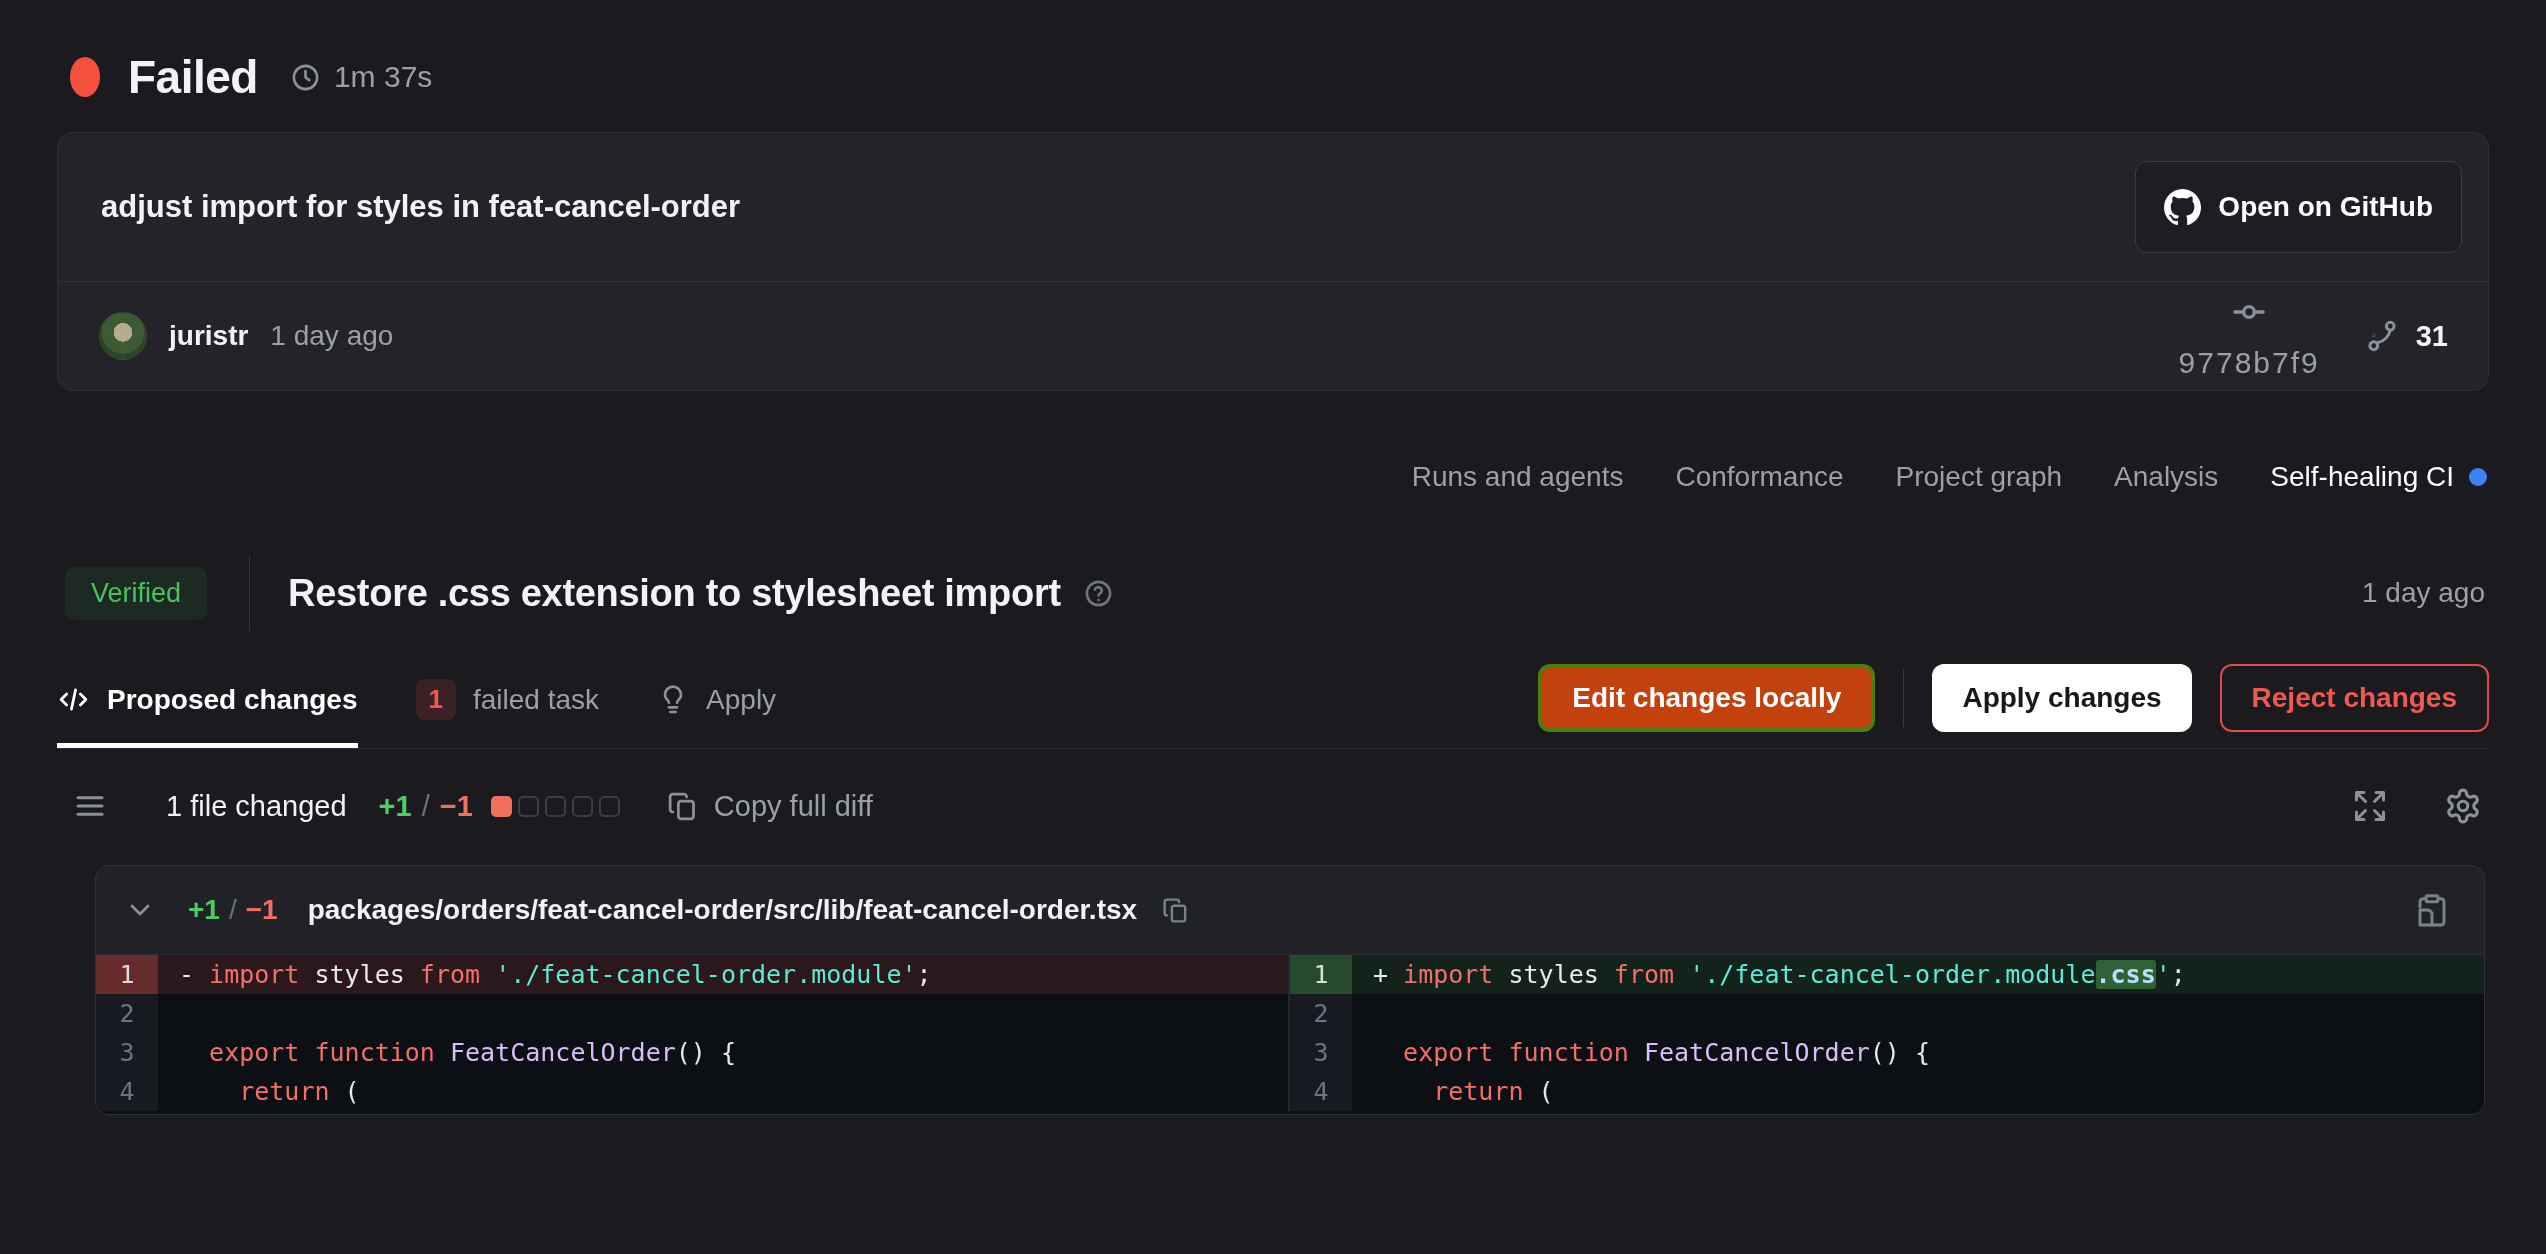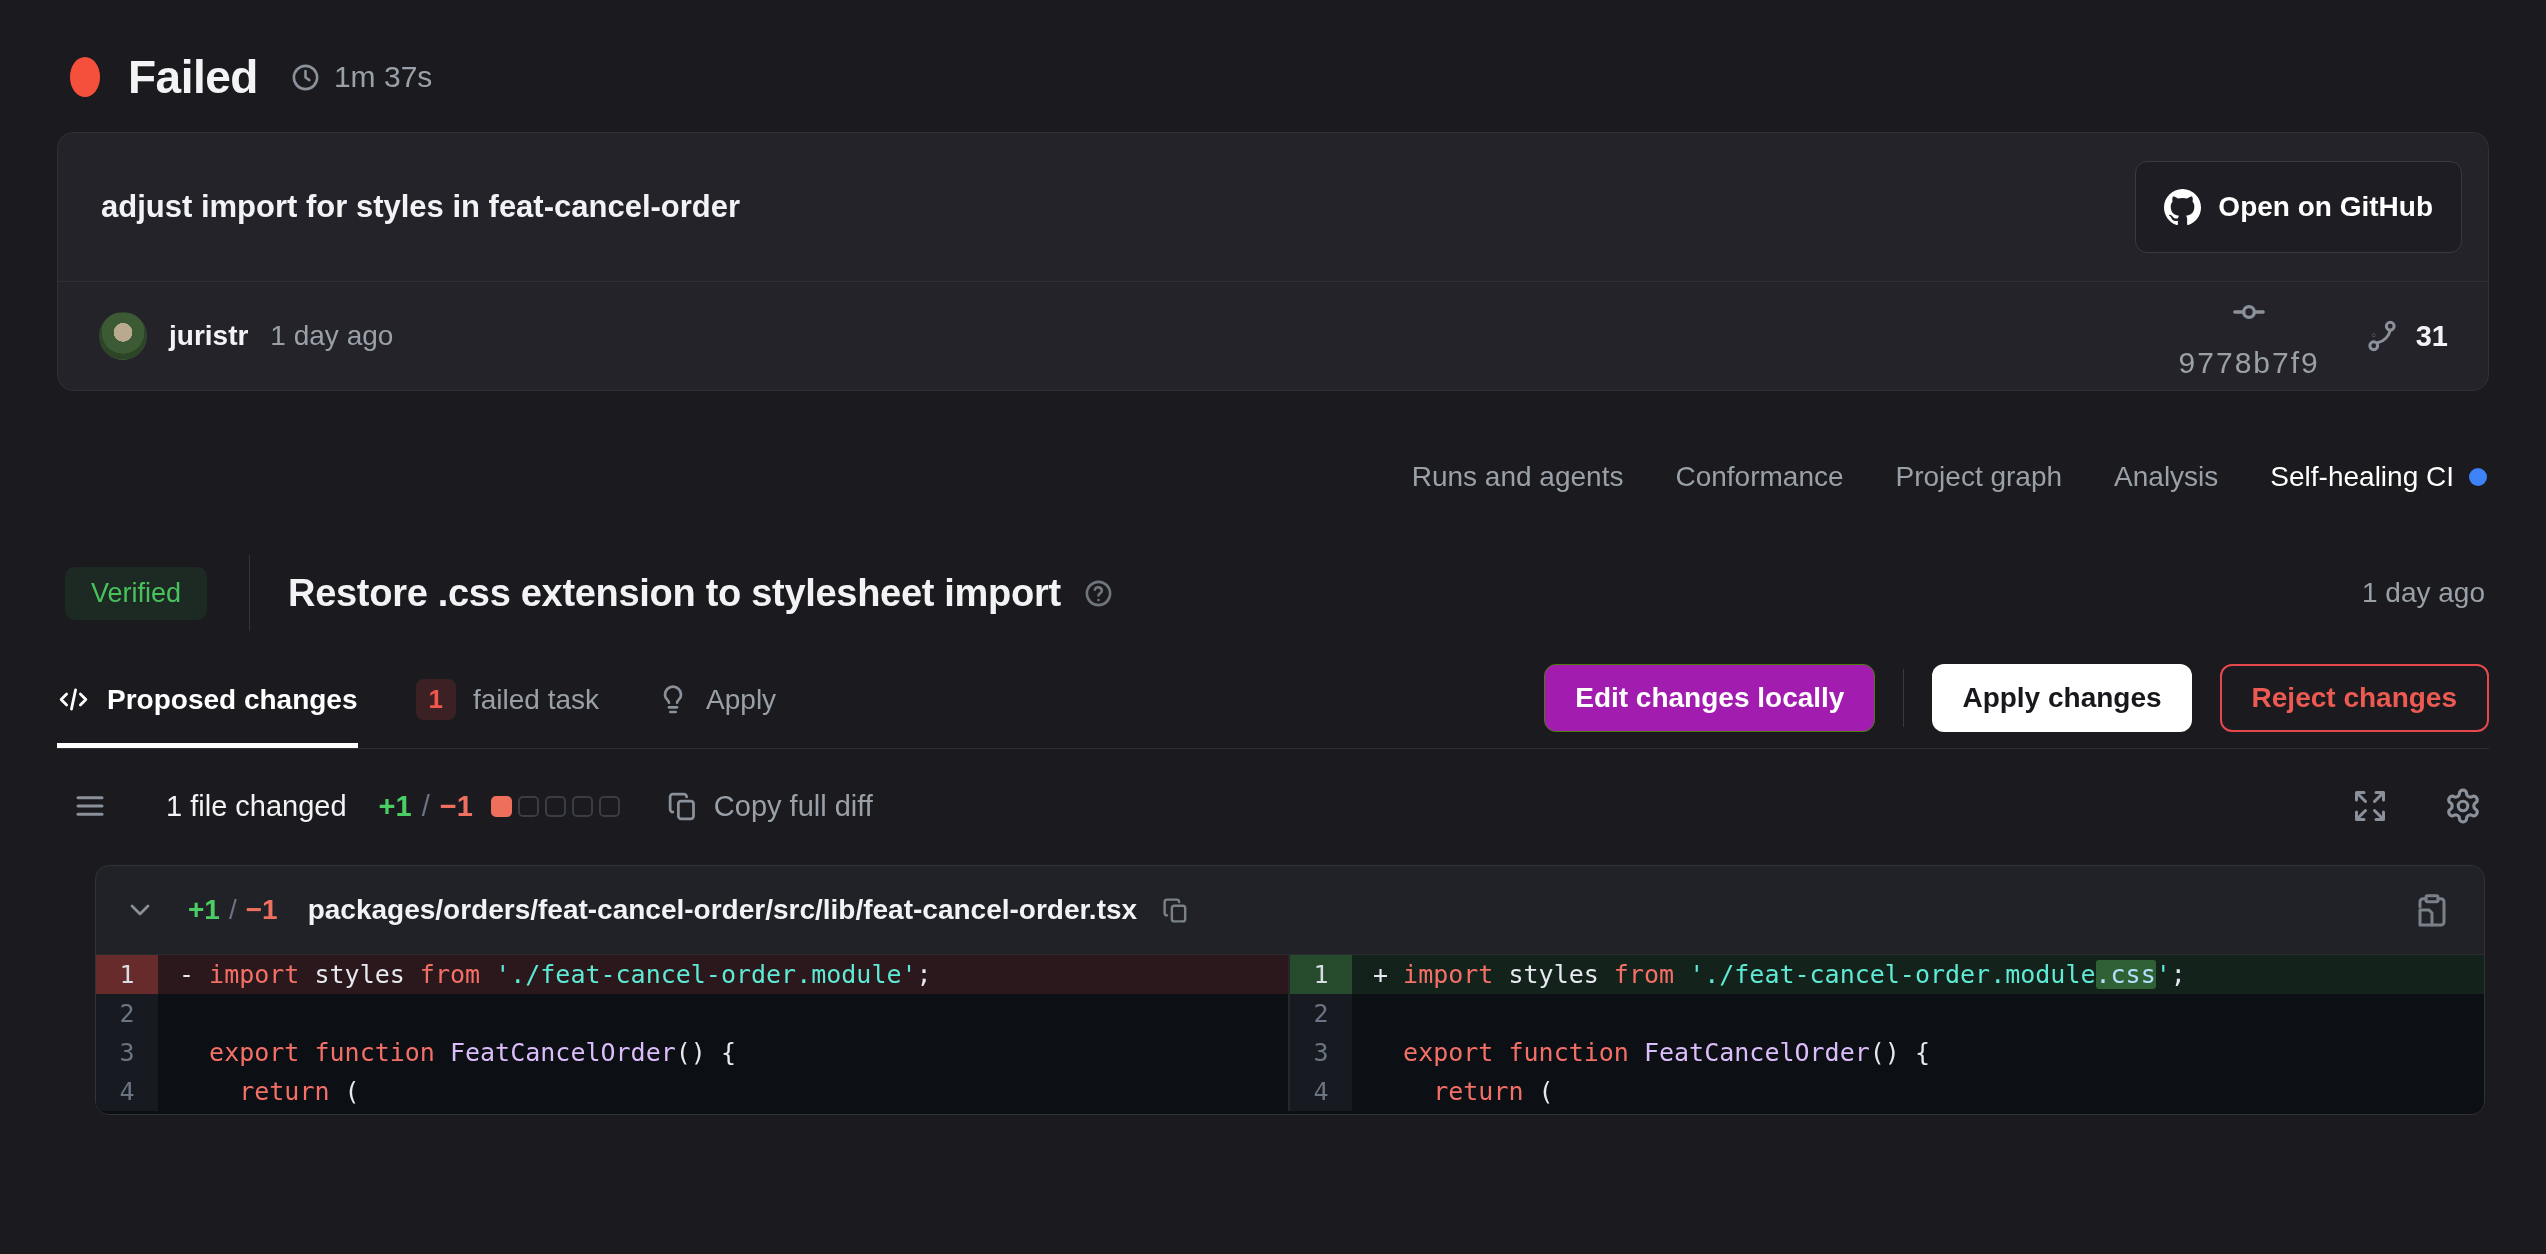--- a/index.html
+++ b/index.html
@@ -49,21 +49,21 @@
   .fix-time { margin-left:auto; color:#9aa0a8; font-size:28px; }
 
   
   .tabs-row { position:relative; display:flex; align-items:flex-end; margin:34px 57px 0; border-bottom:1px solid #2e2e35; height:84px; }
   .tabs { display:flex; gap:58px; }
   .tab { display:flex; align-items:center; gap:17px; font-size:28px; color:#9aa0a8; padding-bottom:28px; cursor:pointer; }
   .tab.active { color:#ffffff; font-weight:600; padding-bottom:23px; border-bottom:5px solid #ffffff; }
   .tab-badge { background:#3b2124; color:#f2574c; border-radius:8px; padding:5px 13px; font-size:26px; font-weight:600; }
   .tab-actions { position:absolute; right:0; bottom:16px; display:flex; align-items:center; gap:28px; }
   .btn { display:flex; align-items:center; height:68px; padding:0 30px; border-radius:12px; font-size:28px; font-weight:600; cursor:pointer; border:none; font-family:"Liberation Sans", sans-serif; }
-  .btn-outline { background:#a21caf; border:1px solid #4d7c0f; color:#ffffff; }
+  .btn-outline { background:#c2410c; border:4px solid #4d7c0f; color:#ffffff; }
   .btn-divider { width:1px; height:58px; background:#3a3a42; }
   .btn-reject { background:transparent; border:2px solid #e5484d; color:#ec5a52; }
   .btn-apply { background:#ffffff; color:#17171c; }
 
   
   .diff-toolbar { display:flex; align-items:center; margin:38px 64px 0 72px; }
   .files-changed { margin-left:58px; font-size:29px; font-weight:500; color:#f2f3f5; }
   .diff-stats { margin-left:32px; font-size:29px; font-weight:600; display:flex; gap:10px; }
   .stat-add { color:#4ace64; } .stat-sep { color:#6b7280; font-weight:400; } .stat-del { color:#f0705f; }
   .diff-blocks { display:flex; gap:6px; margin-left:18px; }
@@ -86,21 +86,21 @@
   .gutter { flex:none; width:62px; text-align:center; color:#6b7482; background:#171a20; }
   .code-content { padding-left:21px; white-space:pre; color:#e6e9ef; }
   .row-del { background:rgba(229,83,75,0.14); }
   .row-del .gutter { background:rgba(229,83,75,0.33); color:#d8dee4; }
   .row-add { background:rgba(70,149,74,0.15); }
   .row-add .gutter { background:rgba(70,149,74,0.35); color:#d8dee4; }
   .tok-plain { color:#e6e9ef; }
   .tok-kw { color:#f47067; }
   .tok-fn { color:#dcbdfb; }
   .tok-str { color:#5eead4; }
-  .tok-strhl { color:#b3e0ff; background:rgba(70,149,74,0.55); border-radius:3px; }
+  .tok-strhl { color:#b3e0ff; background:rgba(70,149,74,0.55); border-radius:3px;font-weight:bold; }
 </style>
 </head>
 <body>
 
 <div class="status-row">
   <div class="status-dot"></div>
   <div class="status-label">Failed</div>
   <div class="status-time">
     <span>
       <svg width="31" height="31" viewBox="0 0 24 24" class="icon-stroke">

